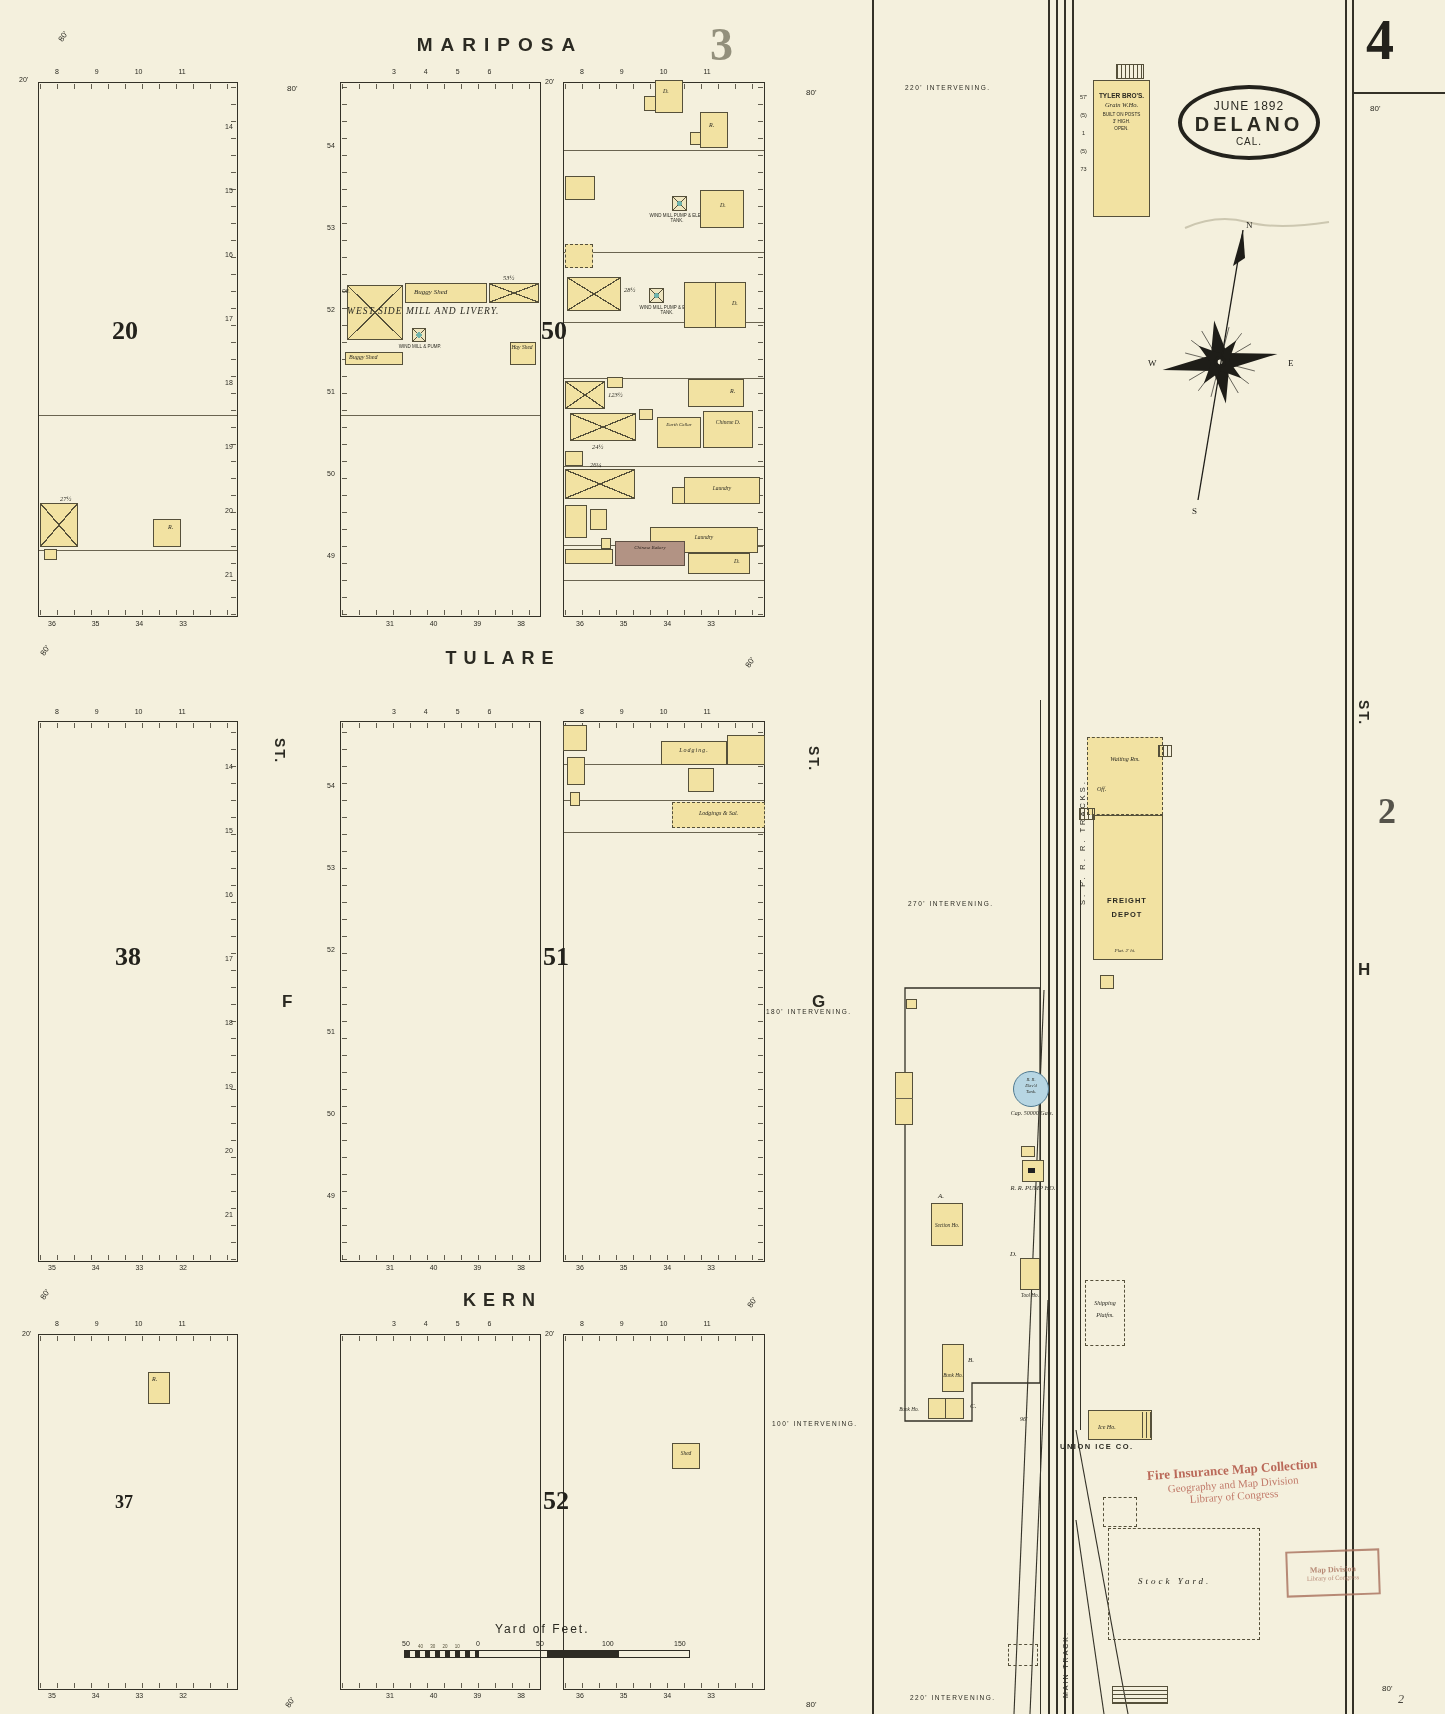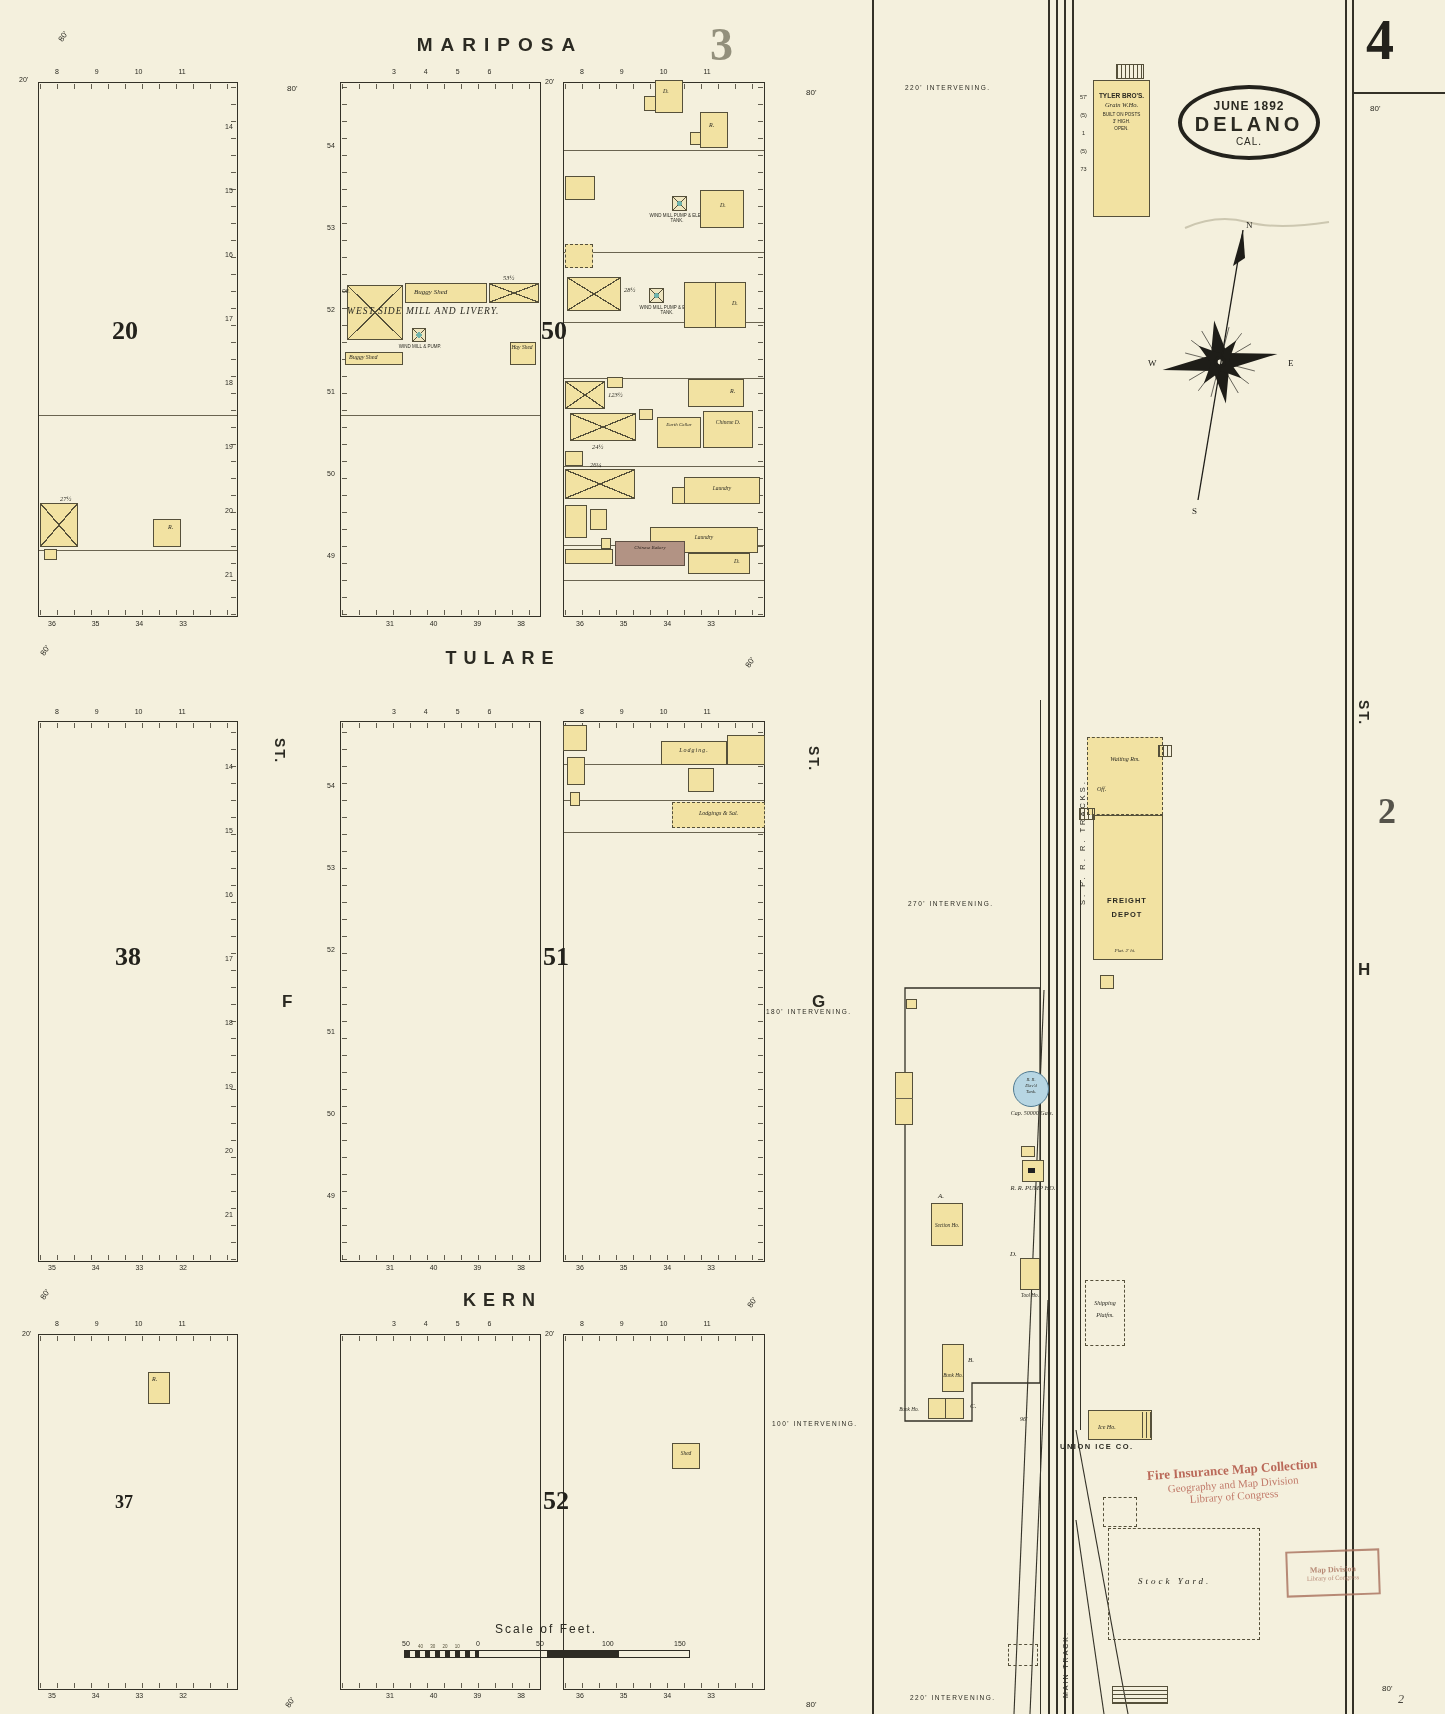--- a/index.html
+++ b/index.html
@@ -90,21 +90,21 @@
   <div class="vl" style="left:1040px;top:700px;height:1014px;width:1px"></div>
   <div class="vl" style="left:1080px;top:880px;height:550px;width:1px"></div>
   <div class="hl" style="left:1352px;top:92px;width:93px"></div>
 
   <div class="bignum" style="left:1366px;top:8px;font-size:56px">4</div>
   <div class="bignum" style="left:710px;top:18px;font-size:46px;color:#93907c">3</div>
   <div class="bignum" style="left:1378px;top:790px;font-size:36px;color:#55534a">2</div>
   <div class="t ti" style="left:1398px;top:1692px;font-size:12px;color:#44423a">2</div>
 
   <div class="oval" style="left:1178px;top:85px;width:142px;height:75px">
-    <div class="t" style="position:static;font-size:12px;letter-spacing:1px;font-weight:bold">JUNE 1892</div>
+    <div class="t" style="position:static;font-size:12px;letter-spacing:1px;font-weight:normal">JUNE 1892</div>
     <div class="t" style="position:static;font-size:20px;letter-spacing:4px;font-weight:bold">DELANO</div>
     <div class="t" style="position:static;font-size:10px;letter-spacing:1px">CAL.</div>
   </div>
 
   <div class="t c" style="left:395px;top:34px;width:210px;font-size:19px;letter-spacing:8px;font-weight:bold">MARIPOSA</div>
   <div class="t c" style="left:408px;top:648px;width:190px;font-size:18px;letter-spacing:7px;font-weight:bold">TULARE</div>
   <div class="t c" style="left:410px;top:1290px;width:185px;font-size:18px;letter-spacing:7px;font-weight:bold">KERN</div>
   <div class="t r90" style="left:288px;top:738px;font-size:14px;letter-spacing:2px;font-weight:bold">ST.</div>
   <div class="t" style="left:282px;top:992px;font-size:17px;font-weight:bold">F</div>
   <div class="t r90" style="left:822px;top:746px;font-size:14px;letter-spacing:2px;font-weight:bold">ST.</div>
@@ -362,21 +362,21 @@
   <div class="abs" style="left:1118px;top:1462px;width:230px;transform:rotate(-4deg);text-align:center">
     <div class="stamp" style="font-size:13px;font-weight:bold;opacity:.85">Fire Insurance Map Collection</div>
     <div class="stamp" style="font-size:11px;opacity:.75">Geography and Map Division</div>
     <div class="stamp" style="font-size:11px;opacity:.75">Library of Congress</div>
   </div>
   <div class="abs" style="left:1286px;top:1550px;width:90px;height:42px;border:2px solid #a8705c;opacity:.8;transform:rotate(-2deg);display:flex;flex-direction:column;align-items:center;justify-content:center">
     <div class="stamp" style="font-size:8px;font-weight:bold;color:#a8705c">Map Division</div>
     <div class="stamp" style="font-size:6.5px;color:#a8705c">Library of Congress</div>
   </div>
 
-  <div class="t" style="left:495px;top:1622px;font-size:12px;letter-spacing:2px">Scale of Feet.</div>
+  <div class="t" style="left:495px;top:1622px;font-size:12px;letter-spacing:2px">Yard of Feet.</div>
   <div class="t" style="left:402px;top:1640px;font-size:7px">50</div>
   <div class="t" style="left:418px;top:1644px;font-size:4.5px;word-spacing:6px;color:#55503a">40 30 20 10</div>
   <div class="t" style="left:476px;top:1640px;font-size:7px">0</div>
   <div class="t" style="left:536px;top:1640px;font-size:7px">50</div>
   <div class="t" style="left:602px;top:1640px;font-size:7px">100</div>
   <div class="t" style="left:674px;top:1640px;font-size:7px">150</div>
   <div class="abs" style="left:404px;top:1650px;width:74px;height:8px;border:1px solid #2e2c24;box-sizing:border-box;background:repeating-linear-gradient(90deg,#2e2c24 0 5px,#f4f0dd 5px 10px)"></div>
   <div class="abs" style="left:478px;top:1650px;width:70px;height:8px;border:1px solid #2e2c24;box-sizing:border-box"></div>
   <div class="abs" style="left:548px;top:1650px;width:70px;height:8px;border:1px solid #2e2c24;box-sizing:border-box;background:#2e2c24"></div>
   <div class="abs" style="left:618px;top:1650px;width:72px;height:8px;border:1px solid #2e2c24;box-sizing:border-box"></div>

